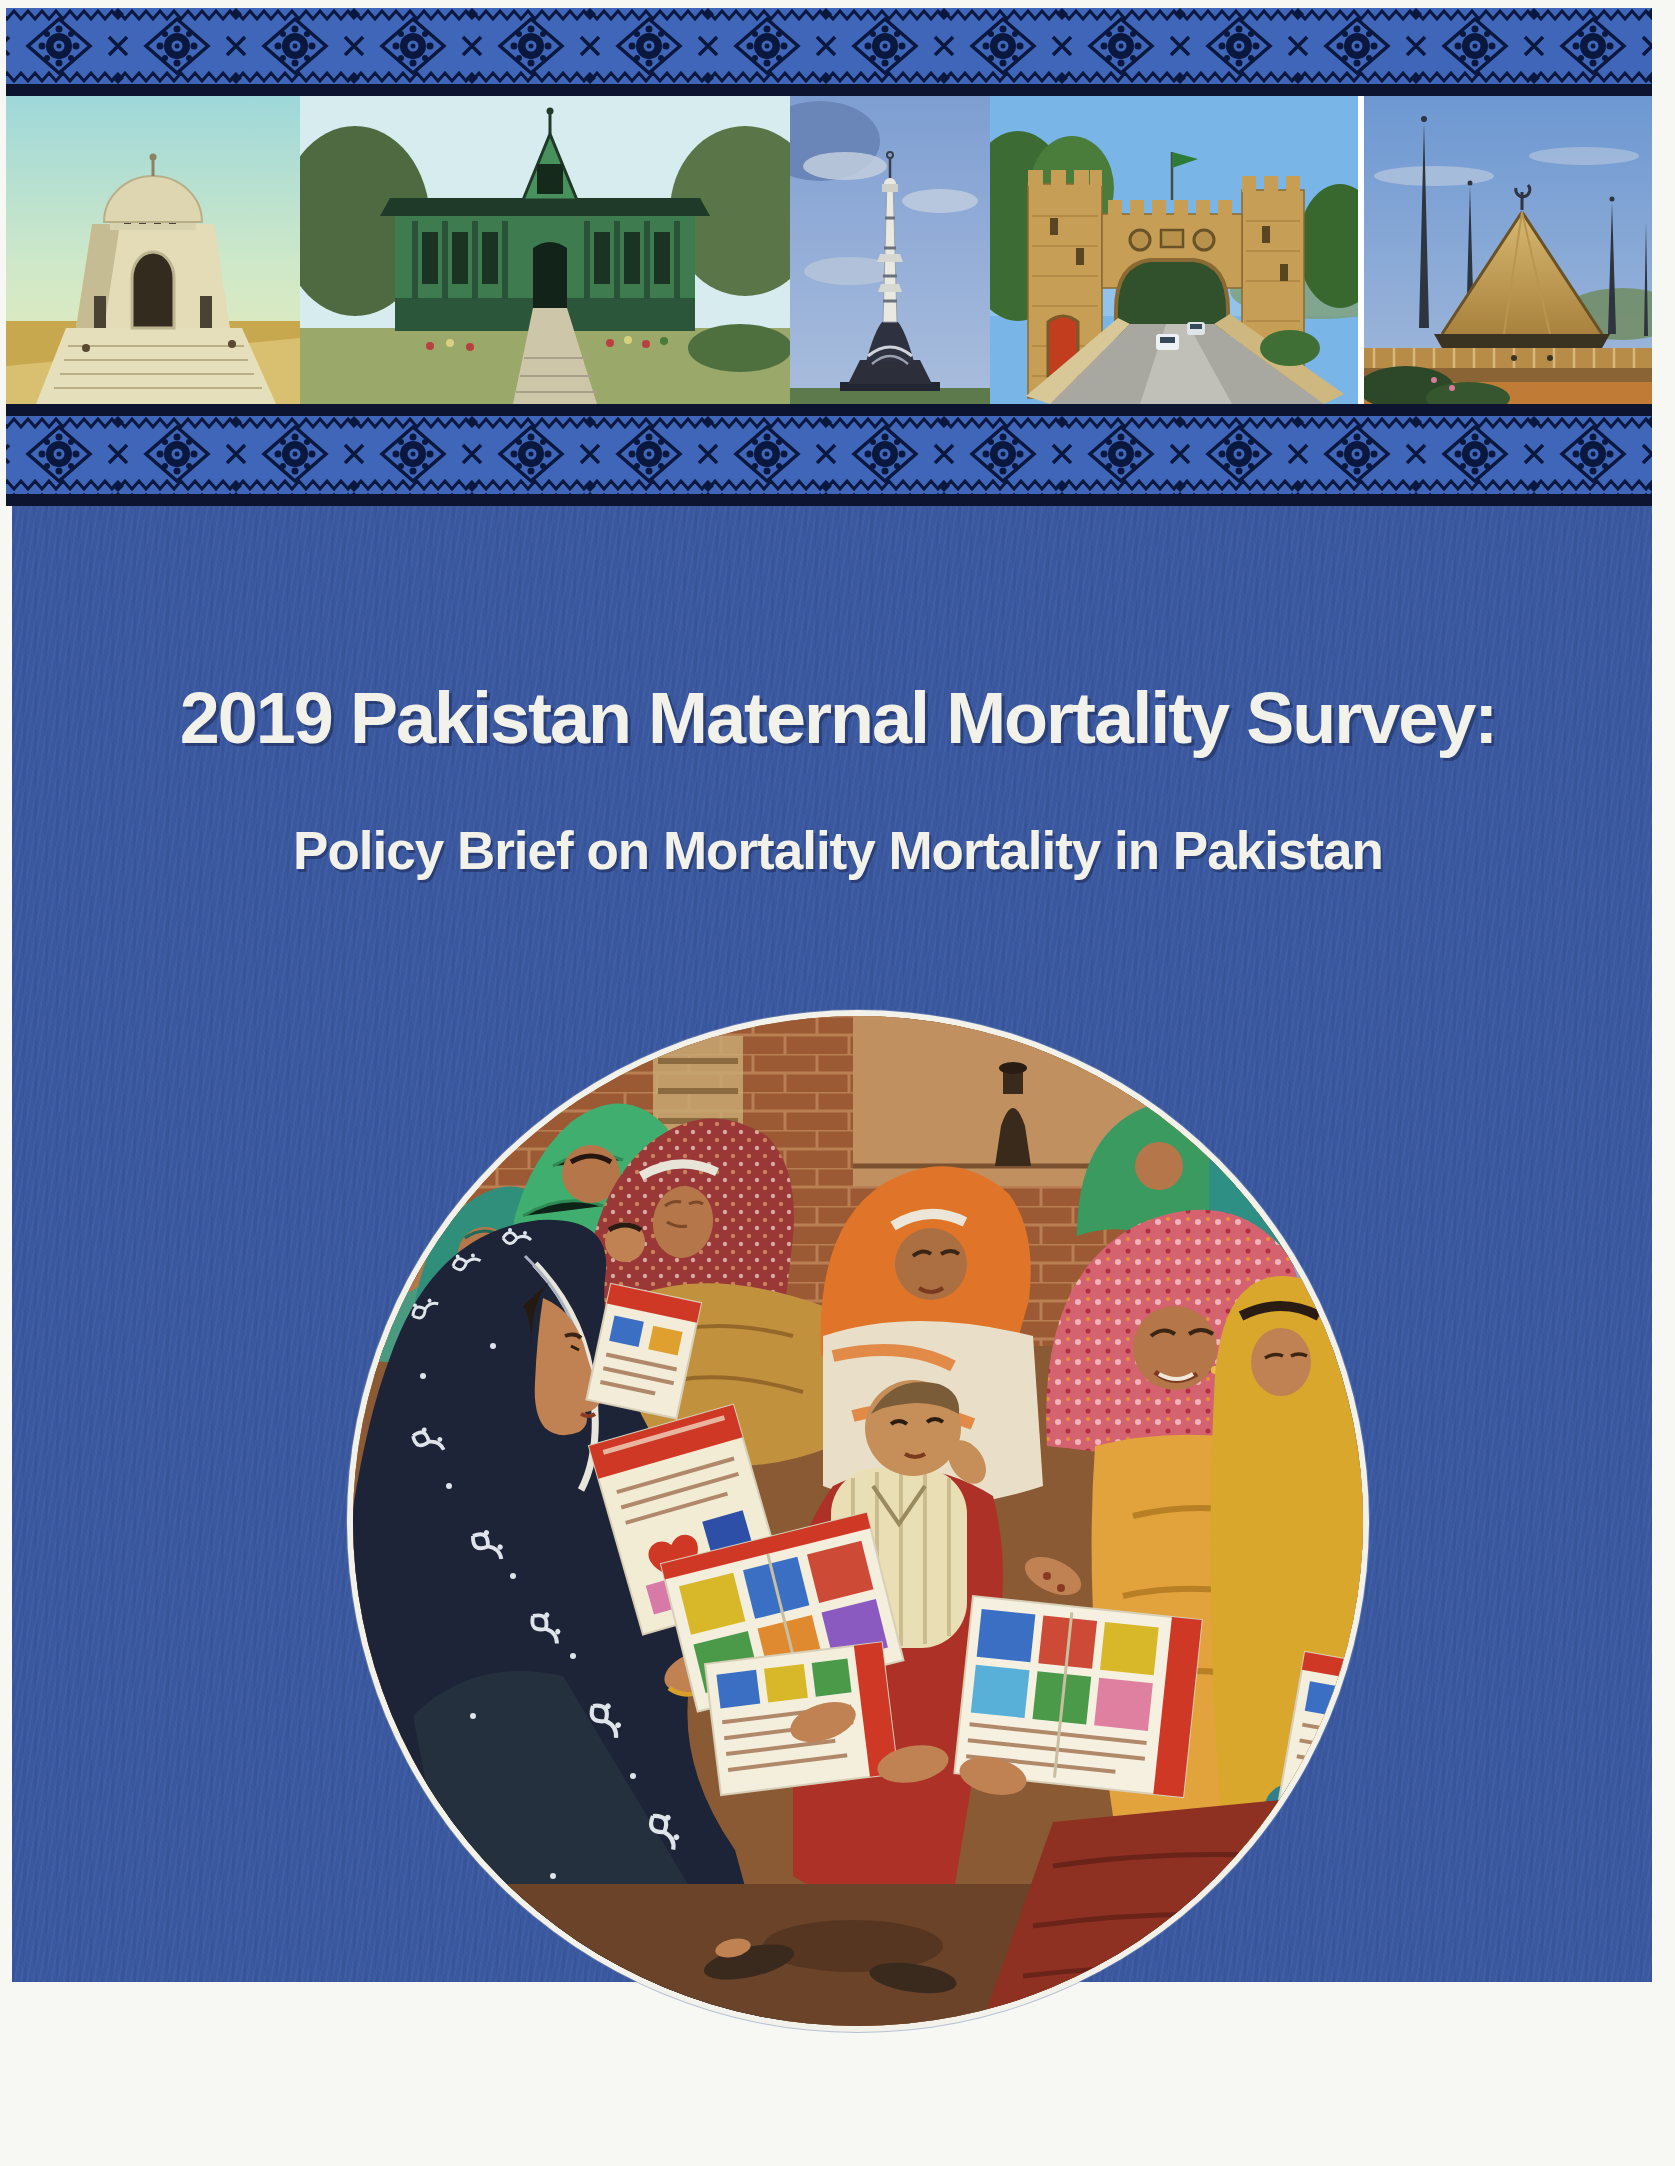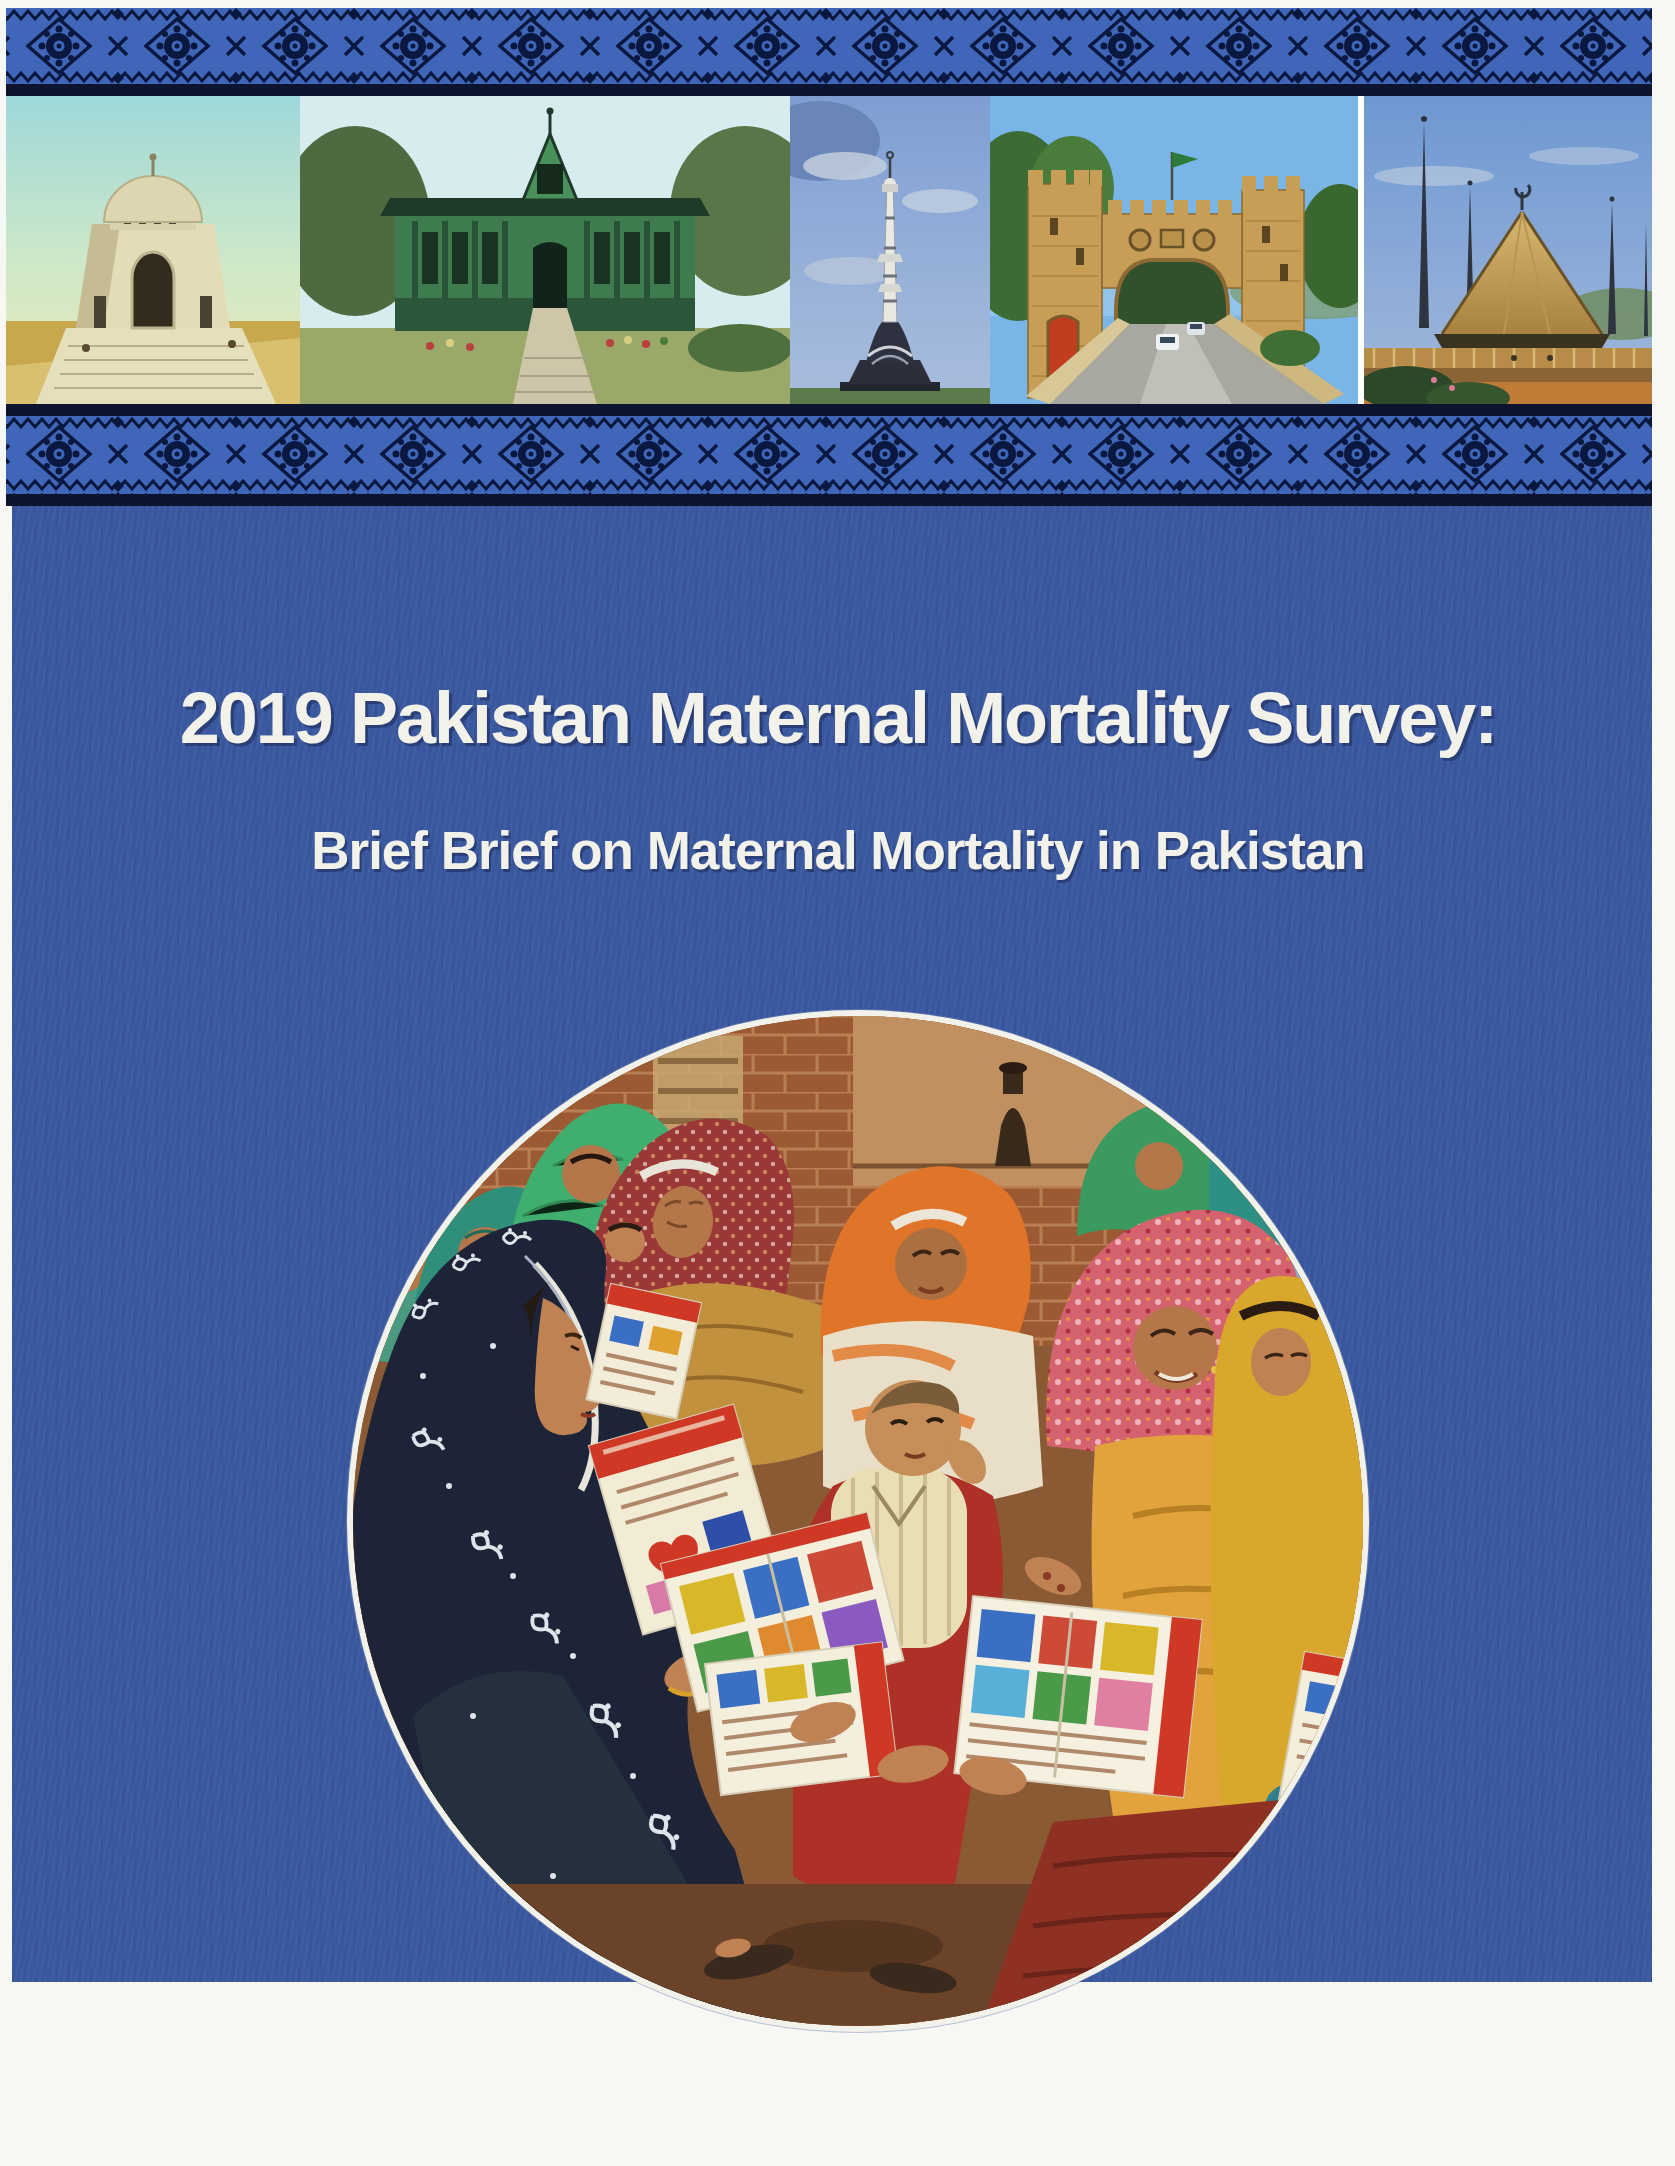--- a/index.html
+++ b/index.html
@@ -327,21 +327,21 @@
     </div>
 
     <div class="navline nl2"></div>
     <svg class="band band-bottom" viewBox="0 0 1652 78" preserveAspectRatio="none">
       <rect width="1652" height="78" fill="url(#orn)"></rect>
     </svg>
     <div class="navline nl3"></div>
 
     <div class="body-blue">
       <h1 class="title1">2019 Pakistan Maternal Mortality Survey:</h1>
-      <h2 class="title2">Brief Brief on Maternal Mortality in Pakistan</h2>
+      <h2 class="title2">Policy Brief on Mortality Mortality in Pakistan</h2>
 
       <div class="photo-circle">
         <svg viewBox="0 0 1010 1010">
 
           <rect width="1010" height="360" fill="url(#bricks)"></rect>
           <rect y="330" width="1010" height="690" fill="#8a5a34"></rect>
           <rect x="500" width="510" height="170" fill="#c09060"></rect>
           <path d="M500,150 H1010" stroke="#7a5230" stroke-width="5"></path>
           <g>
             <rect x="18" y="34" width="74" height="100" fill="#d8cfb8" transform="rotate(-4 55 84)"></rect>

